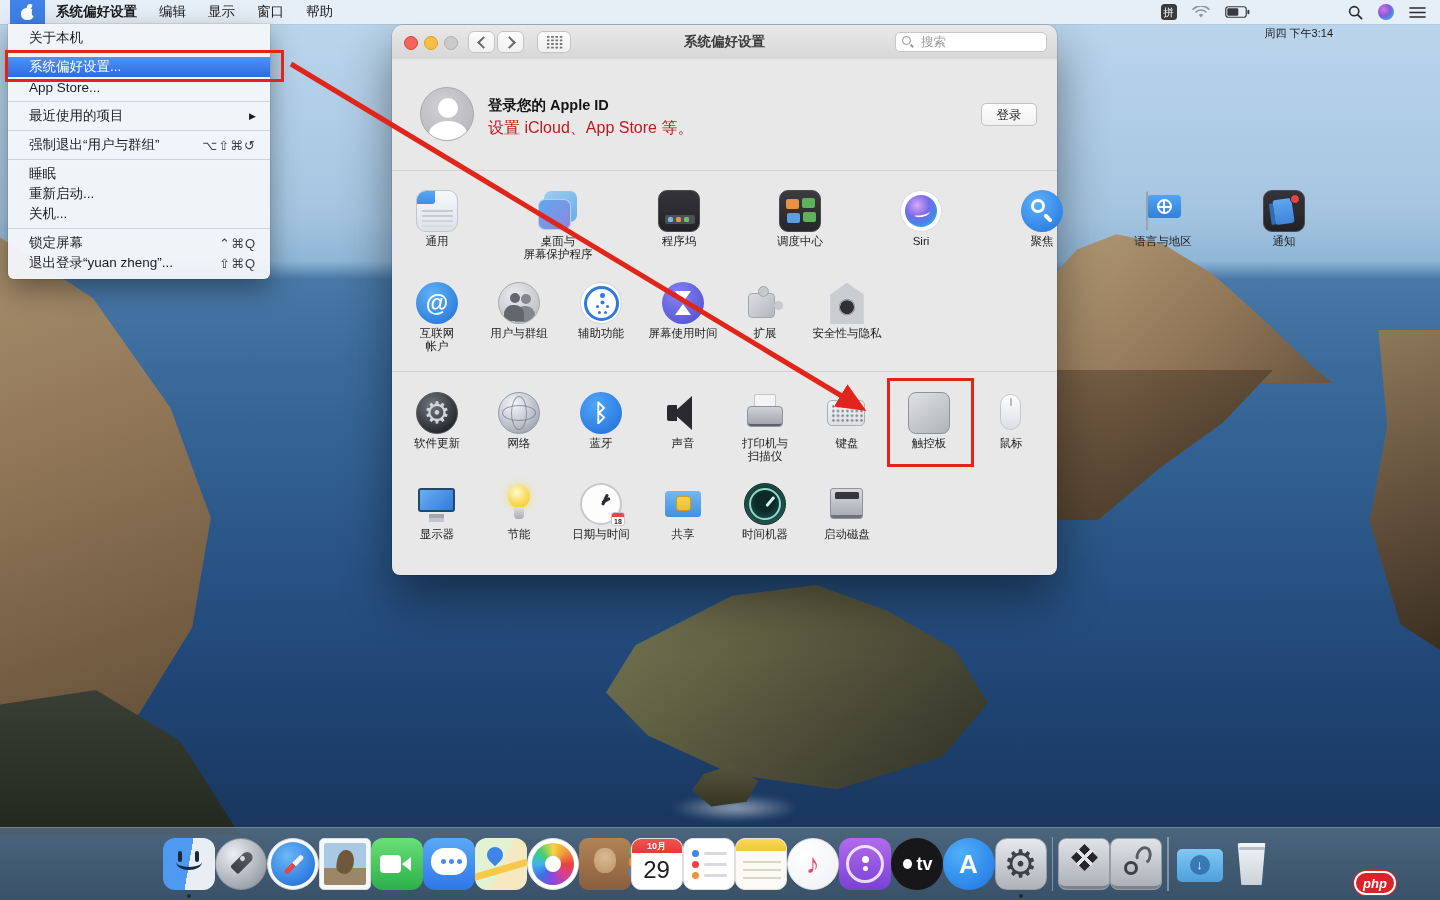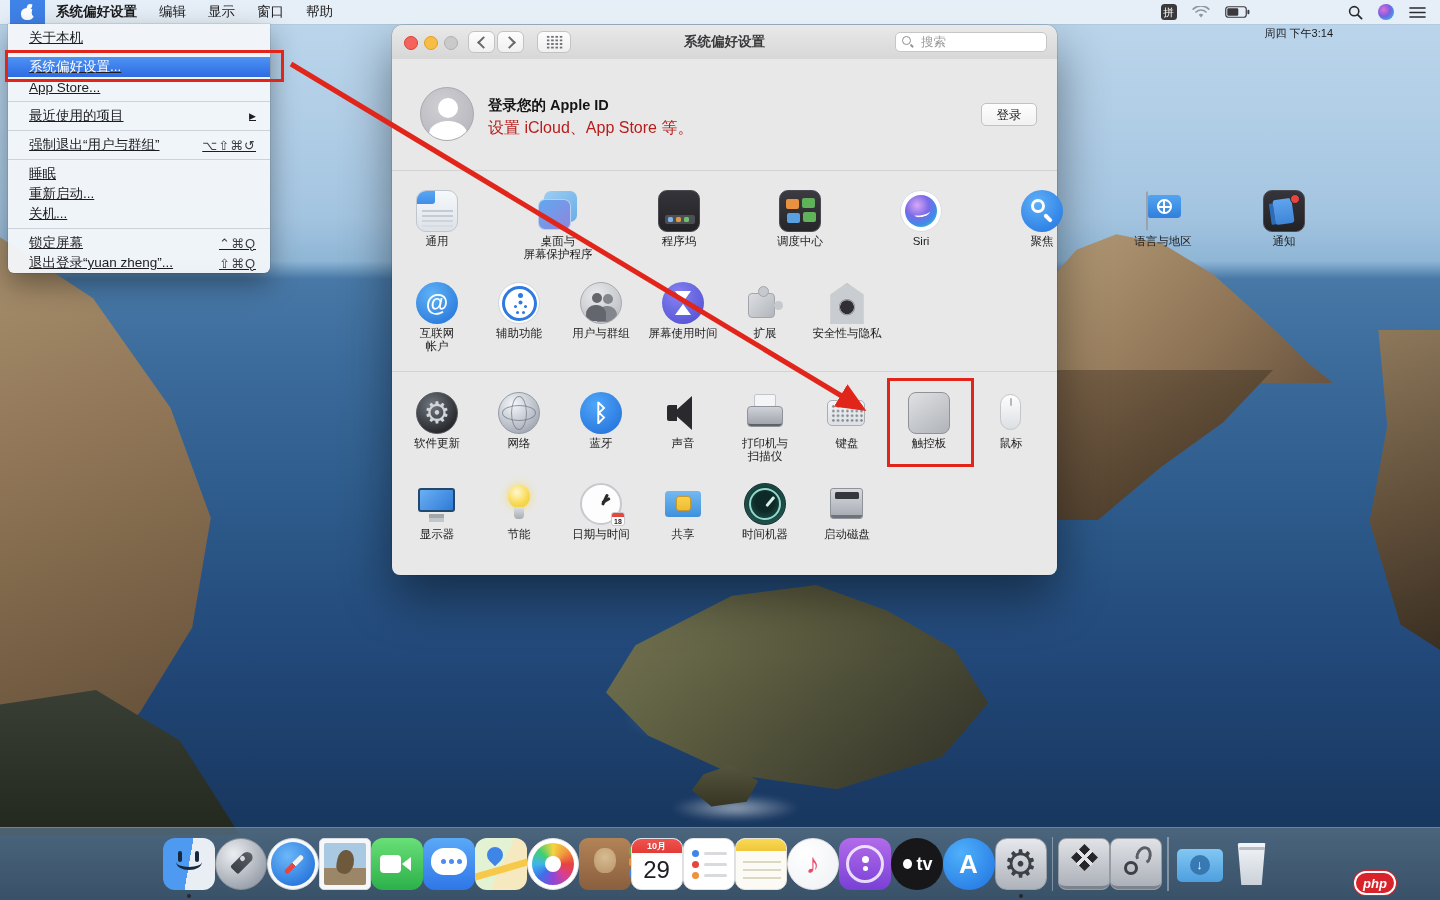--- a/index.html
+++ b/index.html
@@ -50,22 +50,22 @@
   .mb-app{font-weight:700;padding:0 11px;}
   .mb-item{padding:0 11px;}
   .mb-status{margin-left:auto;display:flex;align-items:center;gap:15px;padding-right:14px;}
   .ime-badge{width:16px;height:16px;background:#3a3a3c;border-radius:3.5px;color:#fff;
     font-size:10.5px;line-height:16px;text-align:center;}
   .siri-orb{width:16px;height:16px;border-radius:50%;
     background:radial-gradient(circle at 35% 35%,#e06fd8,#7a5fe0 45%,#3f9fe8 75%,#2fd0c0);}
   .mb-clock{font-size:11px;margin-top:42px;}
   
   .apple-menu{position:absolute;left:8px;top:24px;width:262px;z-index:40;
-    background:rgba(243,247,250,.95);border-radius:0 0 6px 6px;padding:4px 0 0;
-    box-shadow:0 10px 28px rgba(0,0,0,.38),0 0 0 .5px rgba(0,0,0,.15);font-size:13.5px;color:#1d1d1f;text-decoration:underline;}
+    background:rgba(243,247,250,.95);border-radius:0 0 6px 6px;padding:4px 0 6px;
+    box-shadow:0 10px 28px rgba(0,0,0,.38),0 0 0 .5px rgba(0,0,0,.15);font-size:13.5px;color:#1d1d1f;}
   .menu-item{height:20px;display:flex;align-items:center;padding:0 14px 0 21px;}
   .menu-item.hl{background:linear-gradient(#4e93f5,#2d6be2);color:#fff;}
   .menu-shortcut{margin-left:auto;color:#3f3f42;font-size:13px;letter-spacing:1px;}
   .menu-sub-arrow{margin-left:auto;font-size:9px;color:#1d1d1f;}
   .menu-sep{height:1px;background:#cdd2d8;margin:4px 0;}
   
   .window{position:absolute;left:392px;top:25px;width:665px;height:550px;z-index:10;
     border-radius:10px 10px 8px 8px;box-shadow:0 22px 50px rgba(0,0,0,.45),0 0 0 .5px rgba(0,0,0,.2);}
   .titlebar{position:absolute;left:0;right:0;top:0;height:34px;
     background:linear-gradient(#e9e9e9,#d7d7d7);border-bottom:1px solid #b4b4b4;border-radius:10px 10px 0 0;}
@@ -509,26 +509,26 @@
           <div class="pref-label">通知</div>
         </div>
       </div>
     <div class="pref-row" id="pref-row-1" style="top:223px;">
         <div class="pref-item">
           <div class="ic ic-internet"></div>
           <div class="pref-label">互联网
 帐户</div>
         </div>
         <div class="pref-item">
+          <div class="ic ic-users"></div>
+          <div class="pref-label">用户与群组</div>
+        </div>
+        <div class="pref-item">
           <div class="ic ic-accessibility"></div>
           <div class="pref-label">辅助功能</div>
-        </div>
-        <div class="pref-item">
-          <div class="ic ic-users"></div>
-          <div class="pref-label">用户与群组</div>
         </div>
         <div class="pref-item">
           <div class="ic ic-screentime"></div>
           <div class="pref-label">屏幕使用时间</div>
         </div>
         <div class="pref-item">
           <div class="ic ic-extensions"></div>
           <div class="pref-label">扩展</div>
         </div>
         <div class="pref-item">

